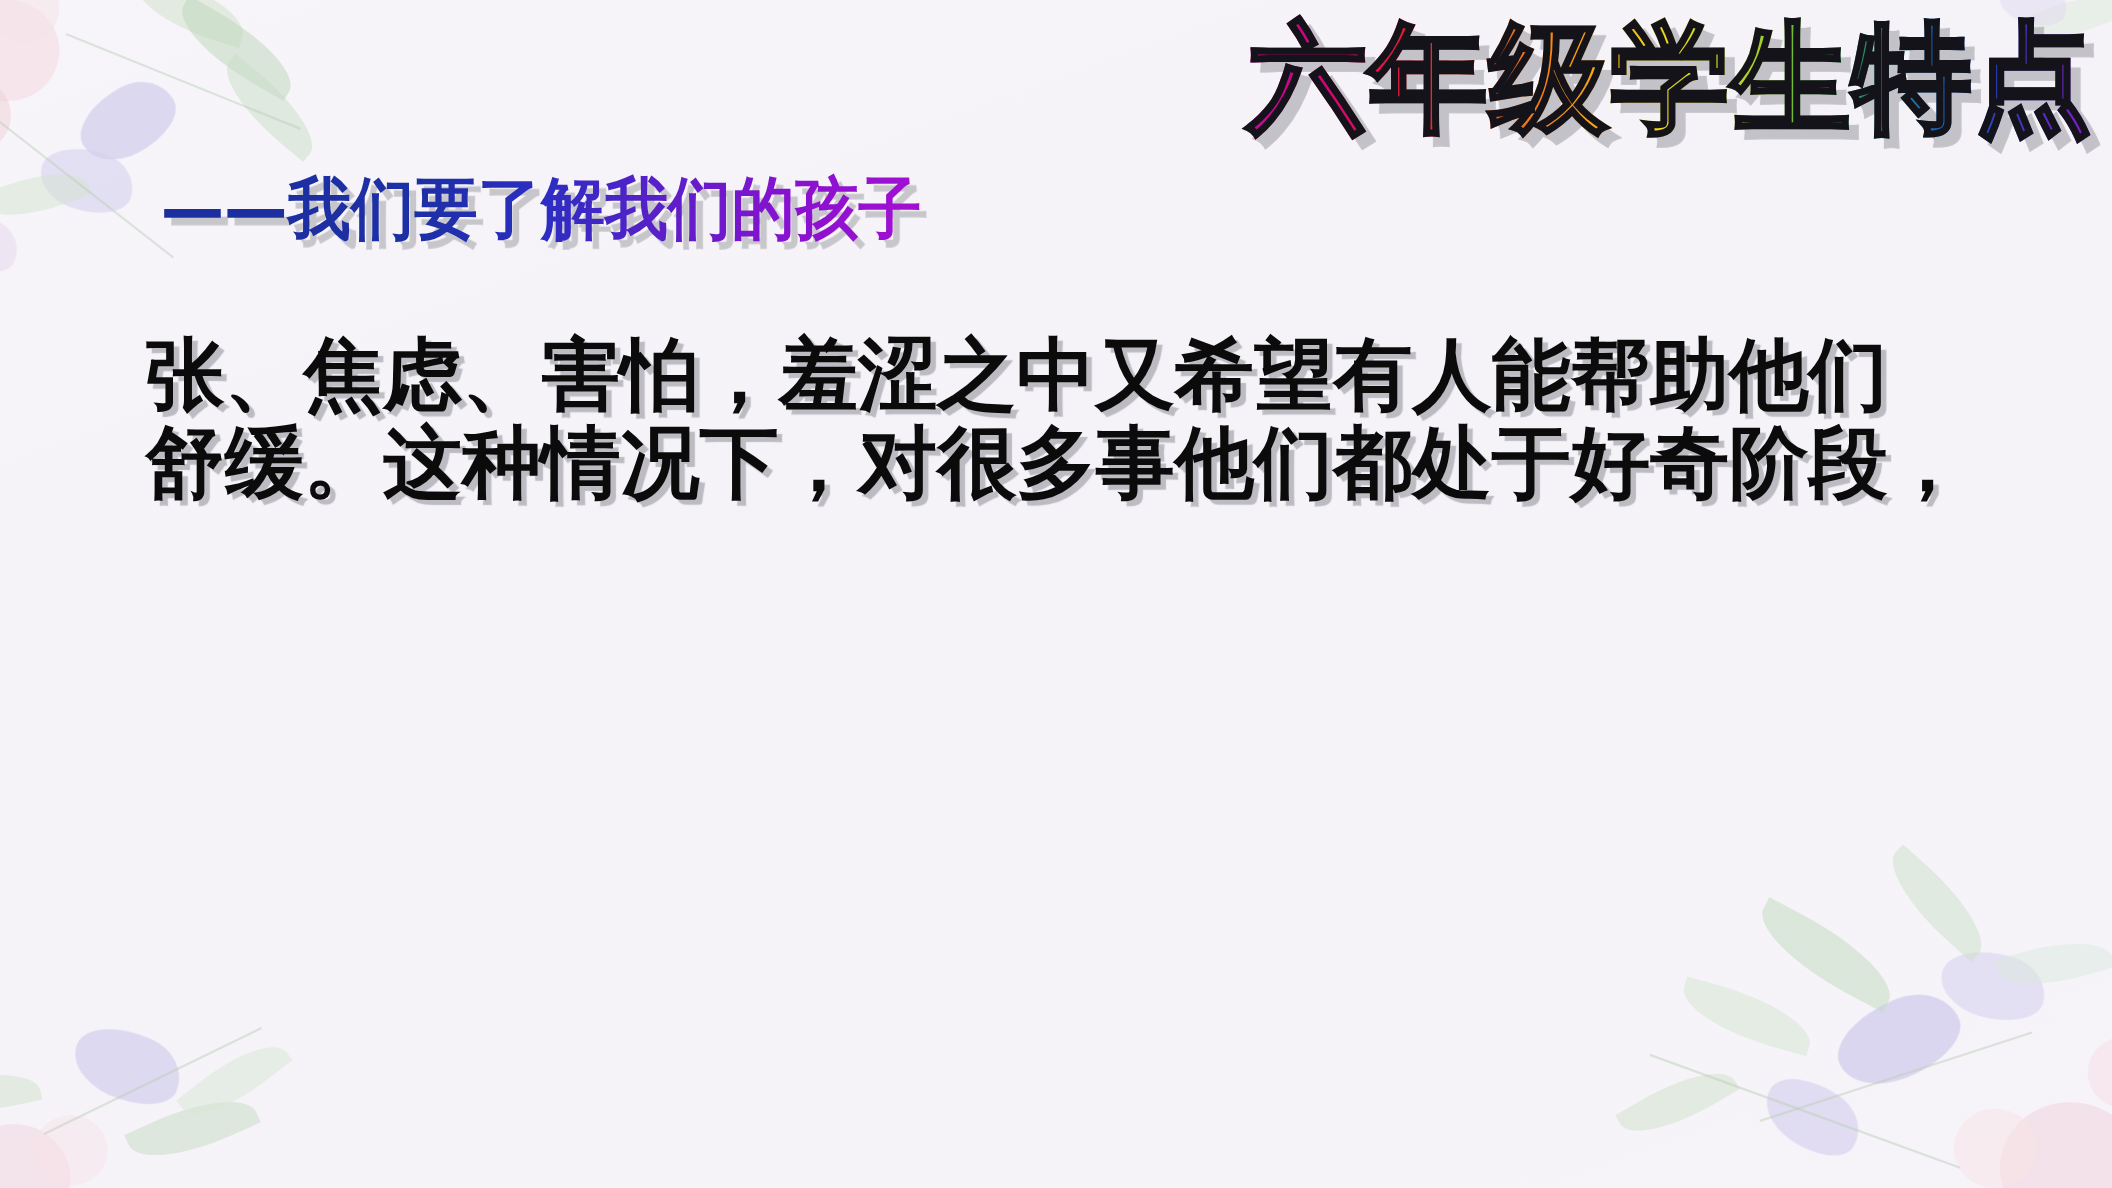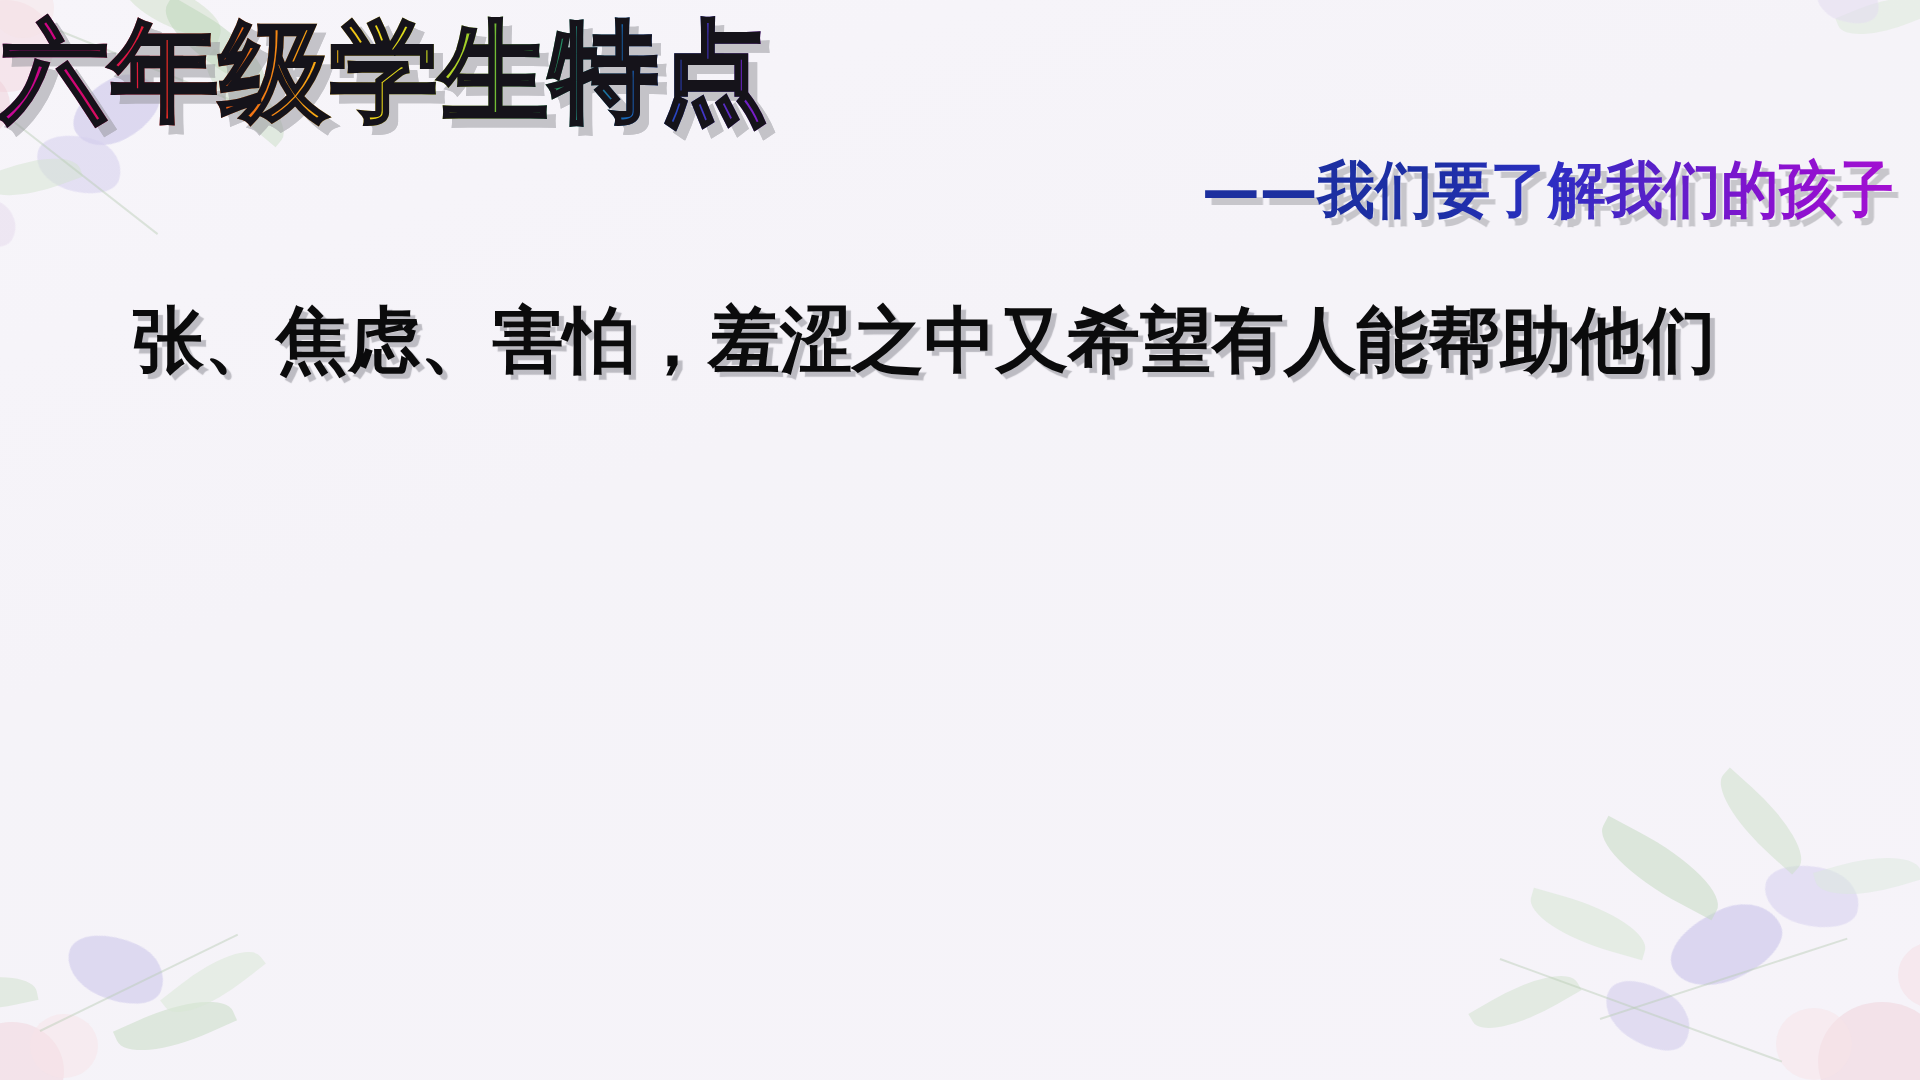--- a/index.html
+++ b/index.html
@@ -55,21 +55,21 @@
     border-radius: 50%;
     opacity: .5;
   }
 
   
   #title-block {
     position: absolute;
     left: 0;
     top: 14px;
     width: 1904px;
-    text-align: left;
+    text-align: right;
   }
   .main-title {
     display: inline-block;
     font-family: "DejaVu Sans", "Liberation Sans", sans-serif;
     font-size: 108px;
     font-weight: bold;
     line-height: 1.08;
     letter-spacing: 2px;
     background-image: linear-gradient(90deg,
         #c4089b 0%,
@@ -90,21 +90,21 @@
     paint-order: stroke fill;
     filter: drop-shadow(9px 9px 0 rgba(145,145,152,.5));
     white-space: nowrap;
   }
 
   #subtitle-block {
     position: absolute;
     left: 0;
     top: 148px;
     width: 1920px;
-    text-align: right;
+    text-align: left;
   }
   .sub-title {
     display: inline-block;
     margin-left: 120px;
     font-family: "DejaVu Sans", "Liberation Sans", sans-serif;
     font-size: 62px;
     font-weight: bold;
     letter-spacing: 0px;
     background-image: linear-gradient(90deg,
         #1c2f9e 0%,
@@ -194,15 +194,16 @@
   <div id="title-block">
     <div class="main-title">六年级学生特点</div>
   </div>
 
   <div id="subtitle-block">
     <div class="sub-title">——我们要了解我们的孩子</div>
   </div>
 
   <div id="body-block">
     <div class="body-line">张、焦虑、害怕，羞涩之中又希望有人能帮助他们</div>
+    <div class="body-line">舒缓。这种情况下，对很多事他们都处于好奇阶段，</div>
   </div>
 
 </div>
 
 </body></html>

